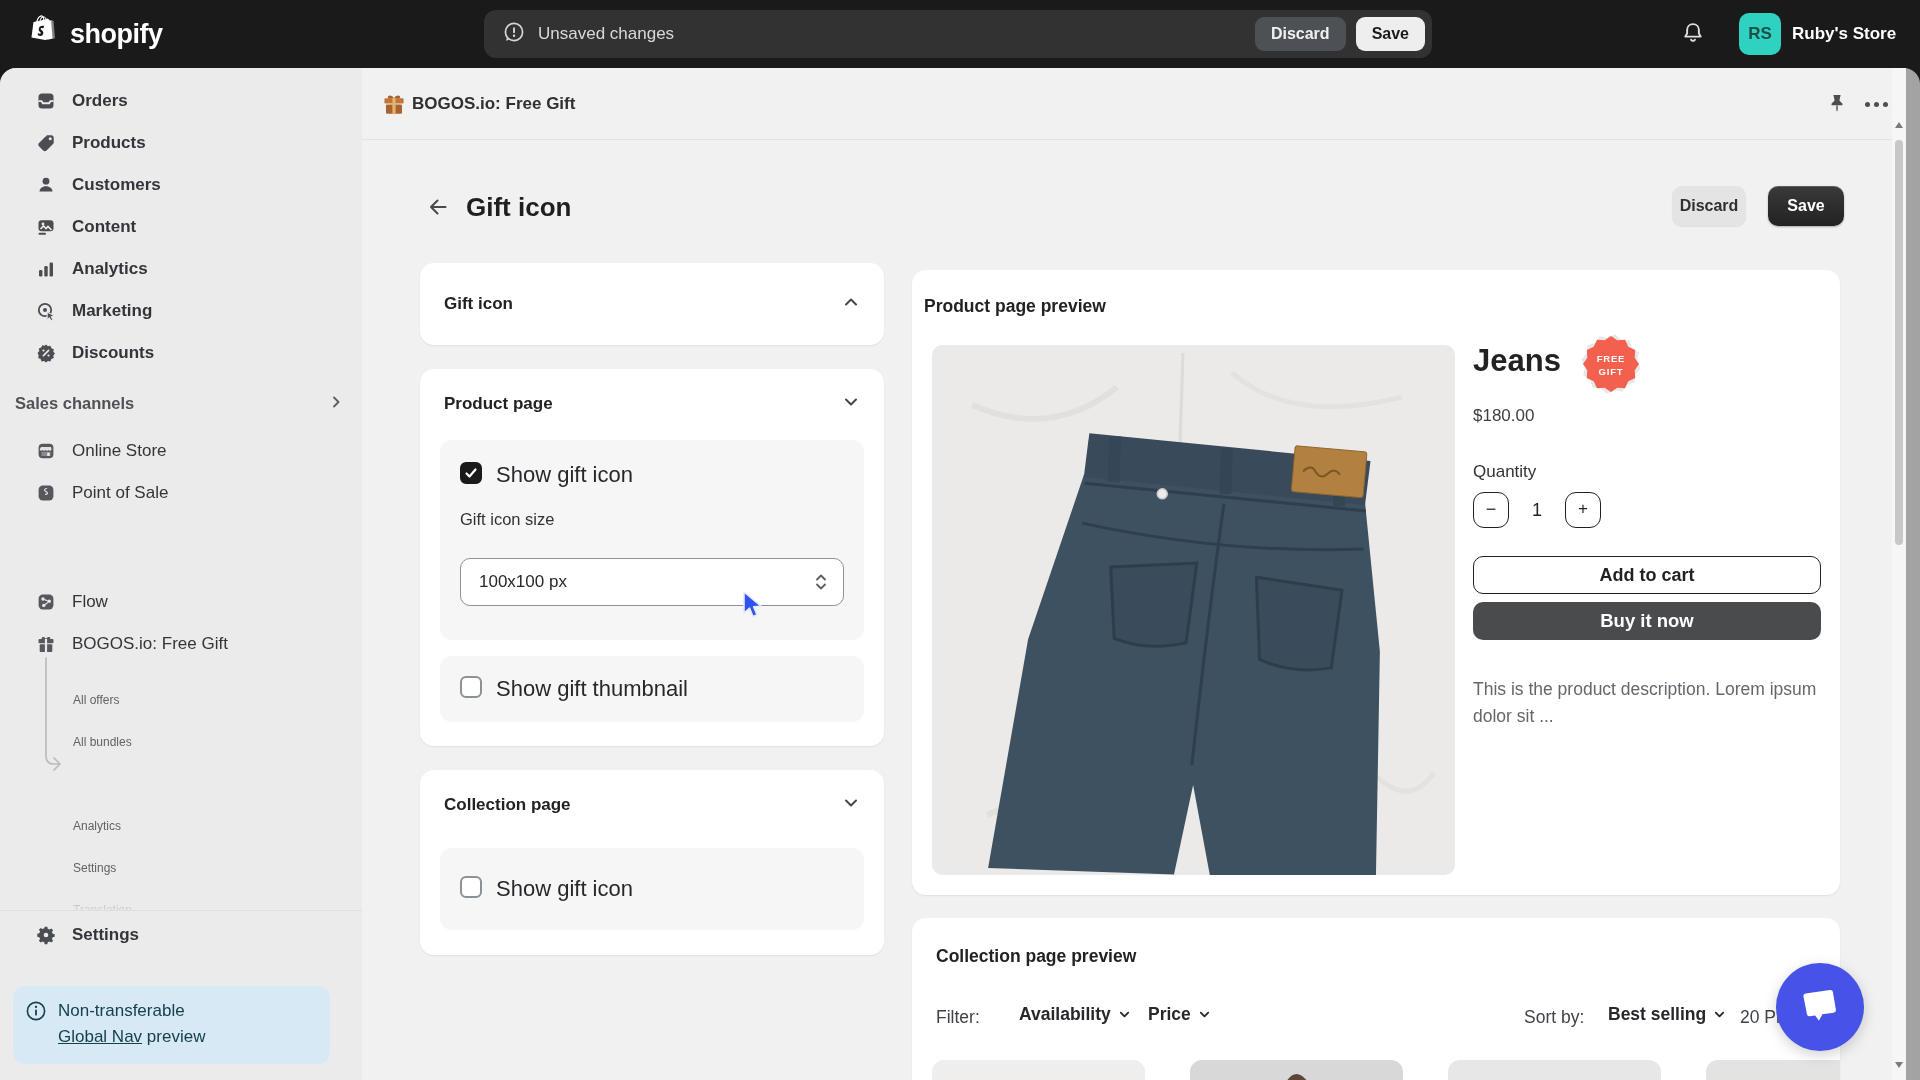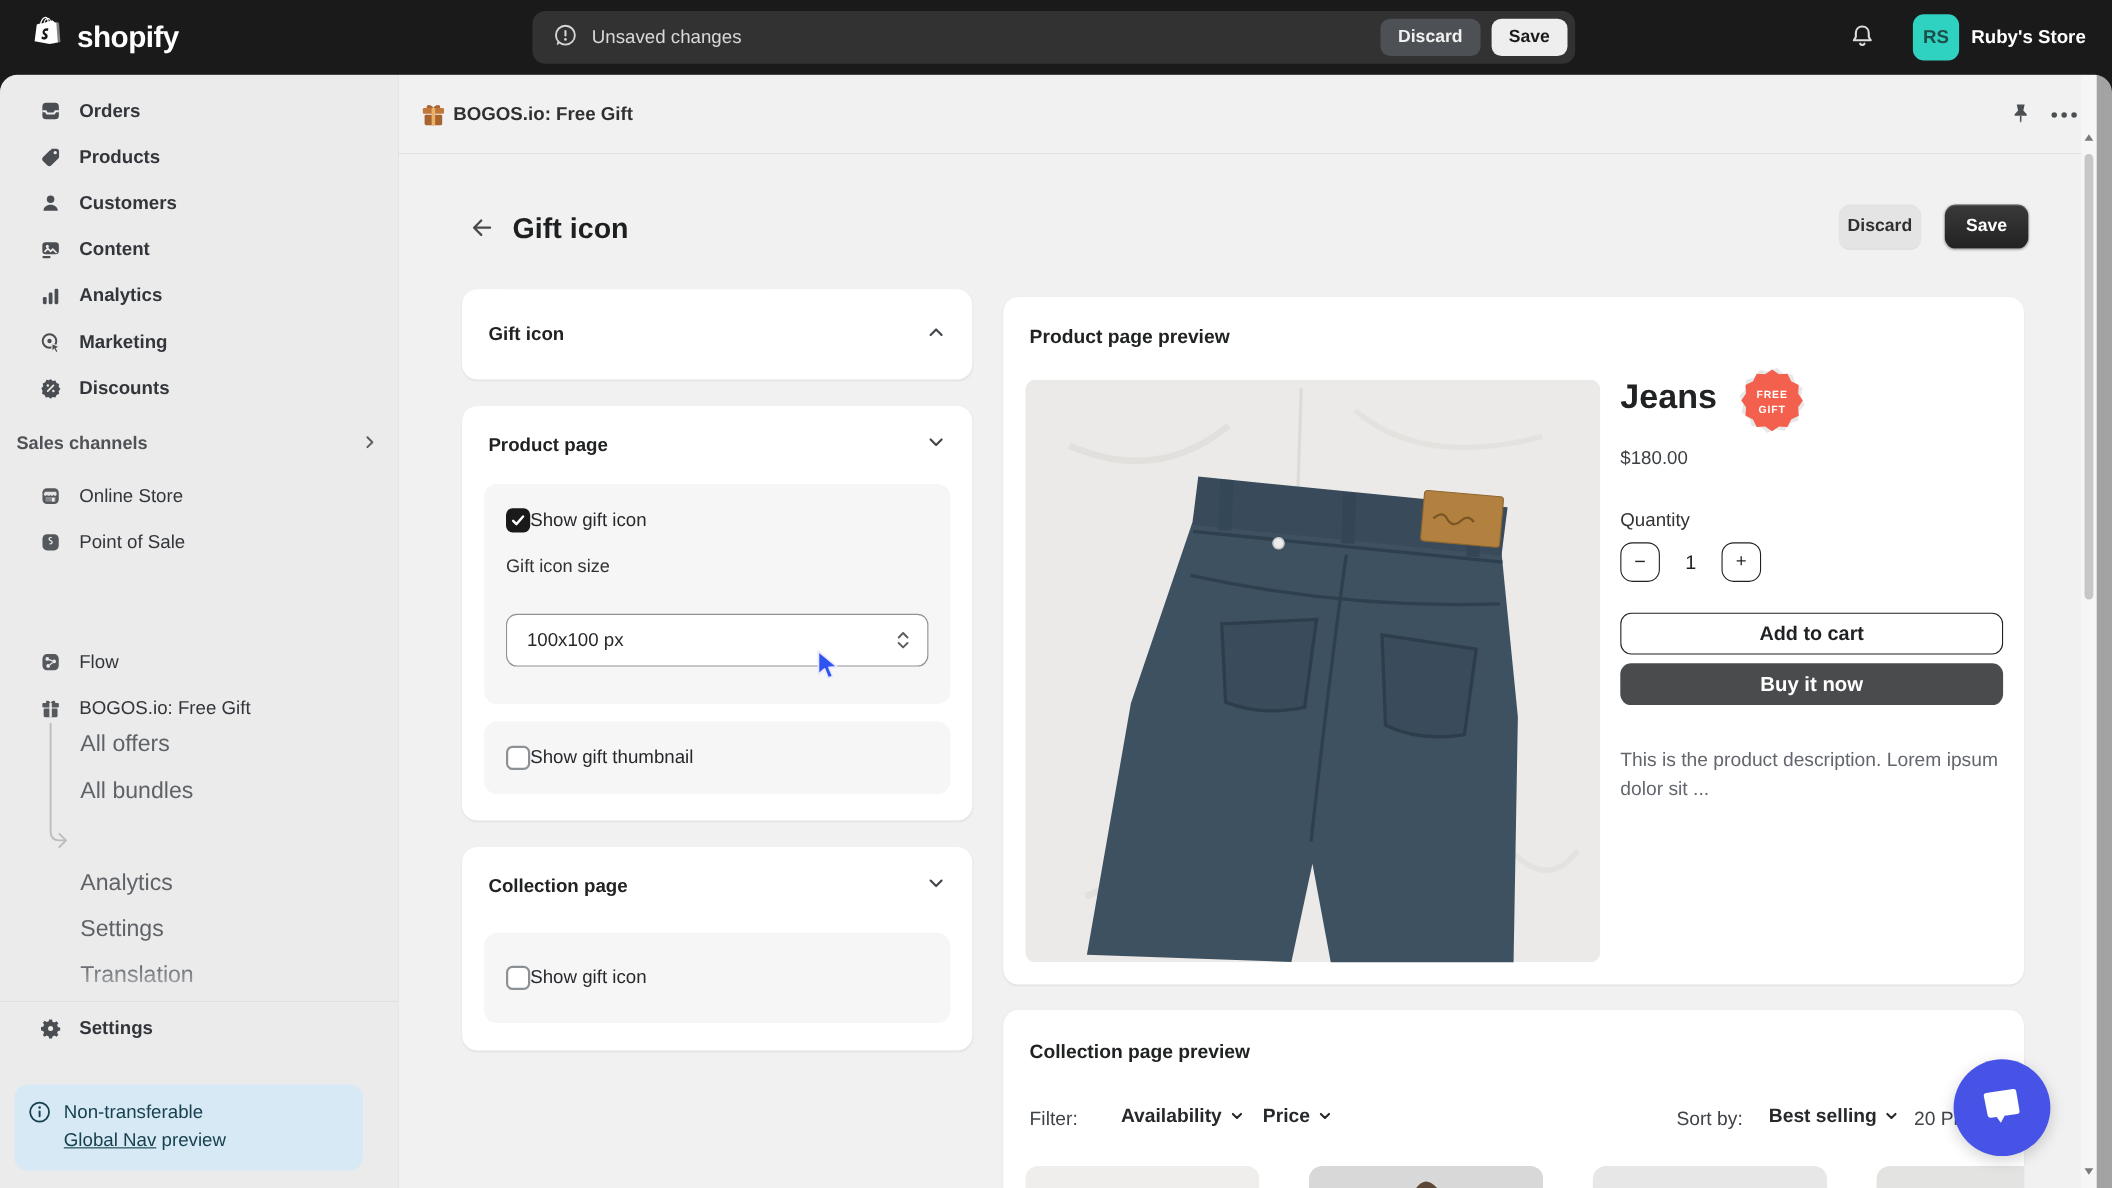--- a/index.html
+++ b/index.html
@@ -27,22 +27,22 @@
     border-radius:16px 16px 0 0;overflow:hidden}
 
   
   .sidebar{position:absolute;left:0;top:0;width:362px;height:100%;background:#ebebeb}
   .nav-item{position:absolute;left:8px;width:346px;height:42px;display:flex;align-items:center;gap:16px;
     padding-left:28px;font-size:17px;font-weight:600;color:#32353a;border-radius:12px;cursor:pointer}
   .nav-item .ic{width:20px;height:20px;flex:none;display:flex}
   .sec-head{position:absolute;left:15px;right:18px;height:34px;display:flex;align-items:flex-start;
     font-size:16.5px;font-weight:650;color:#4f5257;cursor:pointer}
   .sec-head .chev{margin-left:auto}
-  .sub-item{position:absolute;left:8px;width:346px;height:42px;display:flex;align-items:flex-start;
-    padding-left:65px;font-size:21px;font-weight:500;color:#5f6368;border-radius:12px;cursor:pointer}
+  .sub-item{position:absolute;left:8px;width:346px;height:42px;display:flex;align-items:flex-end;
+    padding-left:65px;font-size:12px;font-weight:500;color:#5f6368;border-radius:12px;cursor:pointer}
   .sub-item.selected{left:19px;width:324px;padding-left:54px;background:#fff;color:#202223;font-weight:650;
     box-shadow:0 1px 2px rgba(0,0,0,.10)}
   .connector{position:absolute;left:38px;top:588px;pointer-events:none}
   .fade-strip{position:absolute;left:0;right:0;top:808px;height:40px;
     background:linear-gradient(rgba(235,235,235,0),#ebebeb)}
   .side-footer{position:absolute;left:0;right:0;top:842px;bottom:0;background:#ebebeb;border-top:1px solid rgba(0,0,0,.05)}
   .banner{position:absolute;left:13px;top:75px;width:317px;height:78px;background:#d6e9f5;border-radius:12px;
     padding:12px 14px 12px 12px;display:flex;gap:11px;color:#17404f}
   .banner-text{font-size:17px;line-height:26px;font-weight:500}
   .banner-text a{color:#17404f;text-decoration:underline;cursor:pointer}
@@ -62,21 +62,21 @@
   .page-title{position:absolute;left:104px;top:124px;font-size:26px;font-weight:750;color:#1d1f21}
   .hd-btn{position:absolute;top:118px;height:40px;border-radius:10px;font-size:16px;font-weight:600;border:none;cursor:pointer}
   .hd-discard{left:1310px;width:74px;background:#e4e4e4;color:#303030;box-shadow:0 1px 1px rgba(0,0,0,.08)}
   .hd-save{left:1406px;width:76px;background:linear-gradient(#3a3a3a,#222);color:#fff;box-shadow:inset 0 1px 0 rgba(255,255,255,.18),0 1px 2px rgba(0,0,0,.3)}
 
   .card{position:absolute;background:#fff;border-radius:14px;box-shadow:0 1px 2px rgba(0,0,0,.07)}
   .card-title{font-size:17px;font-weight:700;color:#202223}
   .row-sb{display:flex;align-items:center;justify-content:space-between}
 
   .inset{position:absolute;left:20px;width:424px;background:#f6f6f6;border-radius:12px}
-  .check-row{display:flex;align-items:center;font-size:17px;color:#26282b;cursor:pointer}
+  .check-row{display:flex;gap:14px;font-size:22px;color:#26282b;cursor:pointer}
   .checkbox{width:22px;height:22px;border:2px solid #8c9196;border-radius:6px;background:#fff;flex:none;
     display:flex;align-items:center;justify-content:center}
   .checkbox svg{display:none}
   .checkbox.checked{background:#1a1a1a;border-color:#1a1a1a}
   .checkbox.checked svg{display:block}
   .field-label{font-size:16.5px;color:#303234}
   .select{position:absolute;left:20px;right:20px;height:48px;background:#fff;border:1px solid #8e9296;
     border-radius:10px;display:flex;align-items:center;padding:0 14px 0 18px;font-size:17px;color:#26282b;cursor:pointer}
   .select .stp{margin-left:auto;display:flex}
 
@@ -426,21 +426,21 @@
           <label class="check-row">
             <span class="checkbox">
               
             </span>
             <span>Show gift icon</span>
           </label>
         </div>
       </section>
 
       <section class="card" style="left:550px;top:202px;width:928px;height:625px">
-        <div class="card-title" style="position:absolute;left:24px;top:26px;font-size:17.5px">Product page preview</div>
+        <div class="card-title" style="position:absolute;left:12px;top:26px;font-size:17.5px">Product page preview</div>
 
         <div class="figure">
           <svg width="523" height="530" viewBox="0 0 523 530">
             <rect width="523" height="530" fill="#eceae8"></rect>
             <path d="M40 60 Q120 95 185 42" stroke="#e2e0dd" stroke-width="6" fill="none"></path>
             <path d="M300 28 Q360 80 470 52" stroke="#e4e2df" stroke-width="5" fill="none"></path>
             <path d="M55 470 Q140 430 120 525" stroke="#e2e0dd" stroke-width="6" fill="none"></path>
             <path d="M430 415 Q472 470 502 428" stroke="#e4e2df" stroke-width="5" fill="none"></path>
             <path d="M251 8 L247 128" stroke="#dddbd8" stroke-width="3" fill="none"></path>
             <g transform="rotate(2 260 300)">

